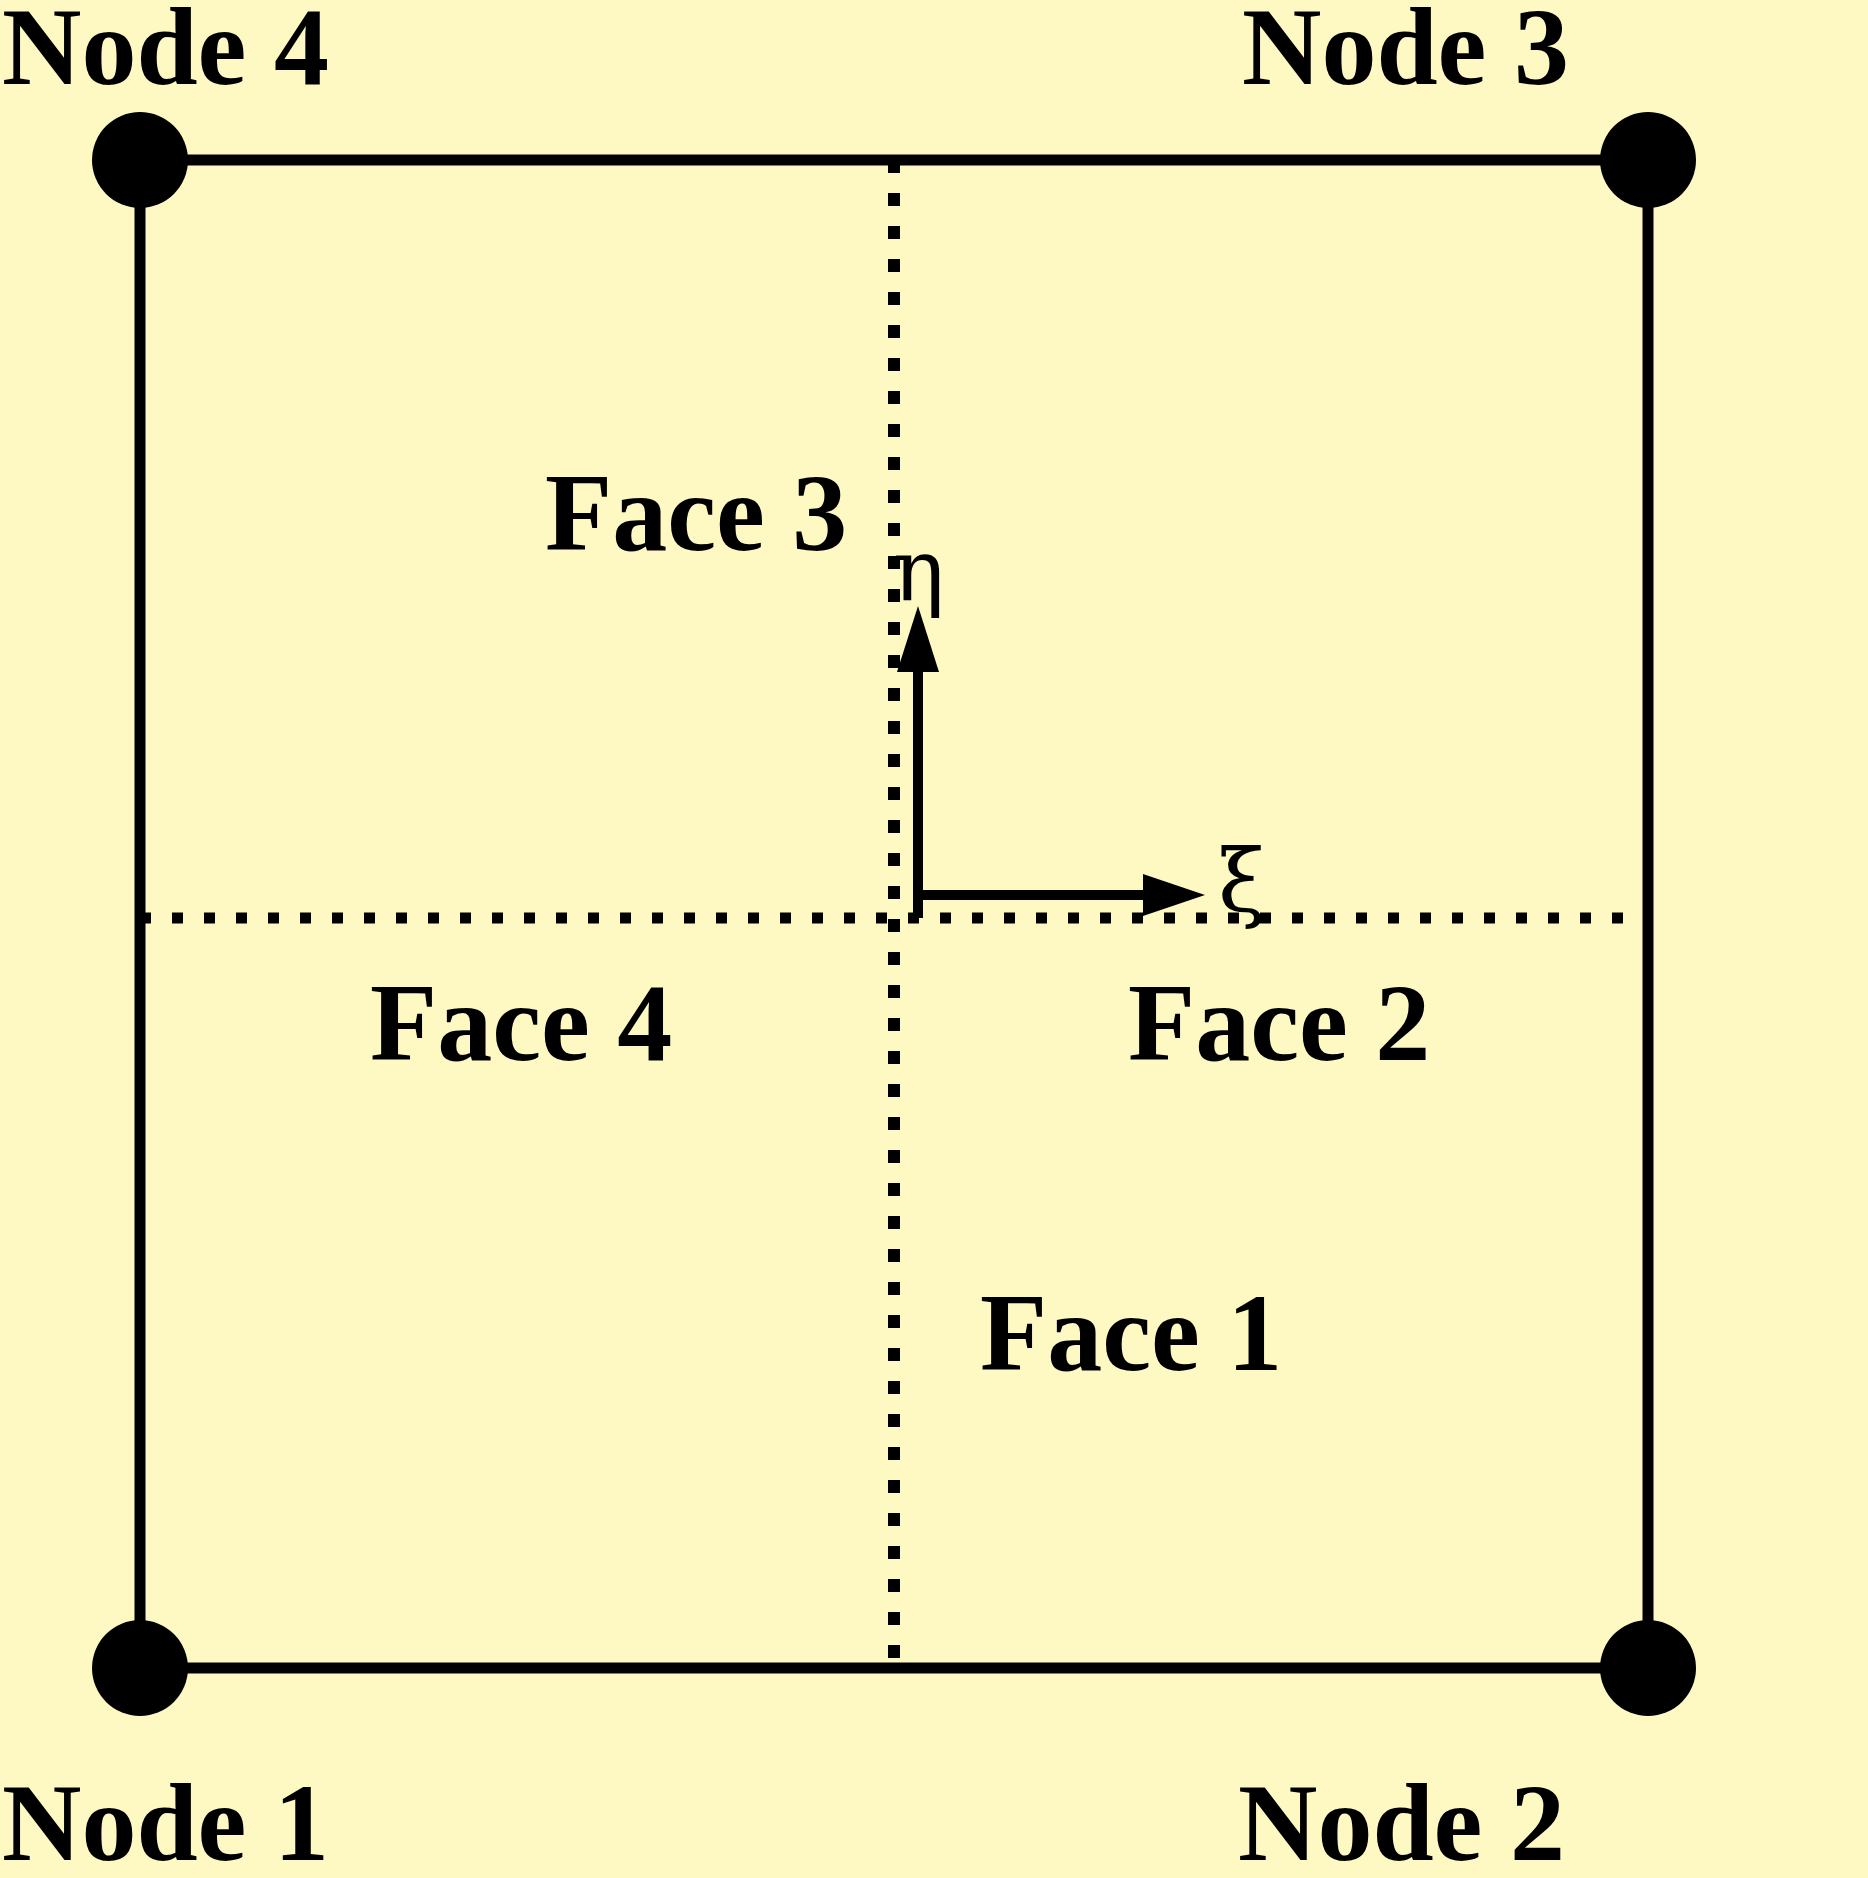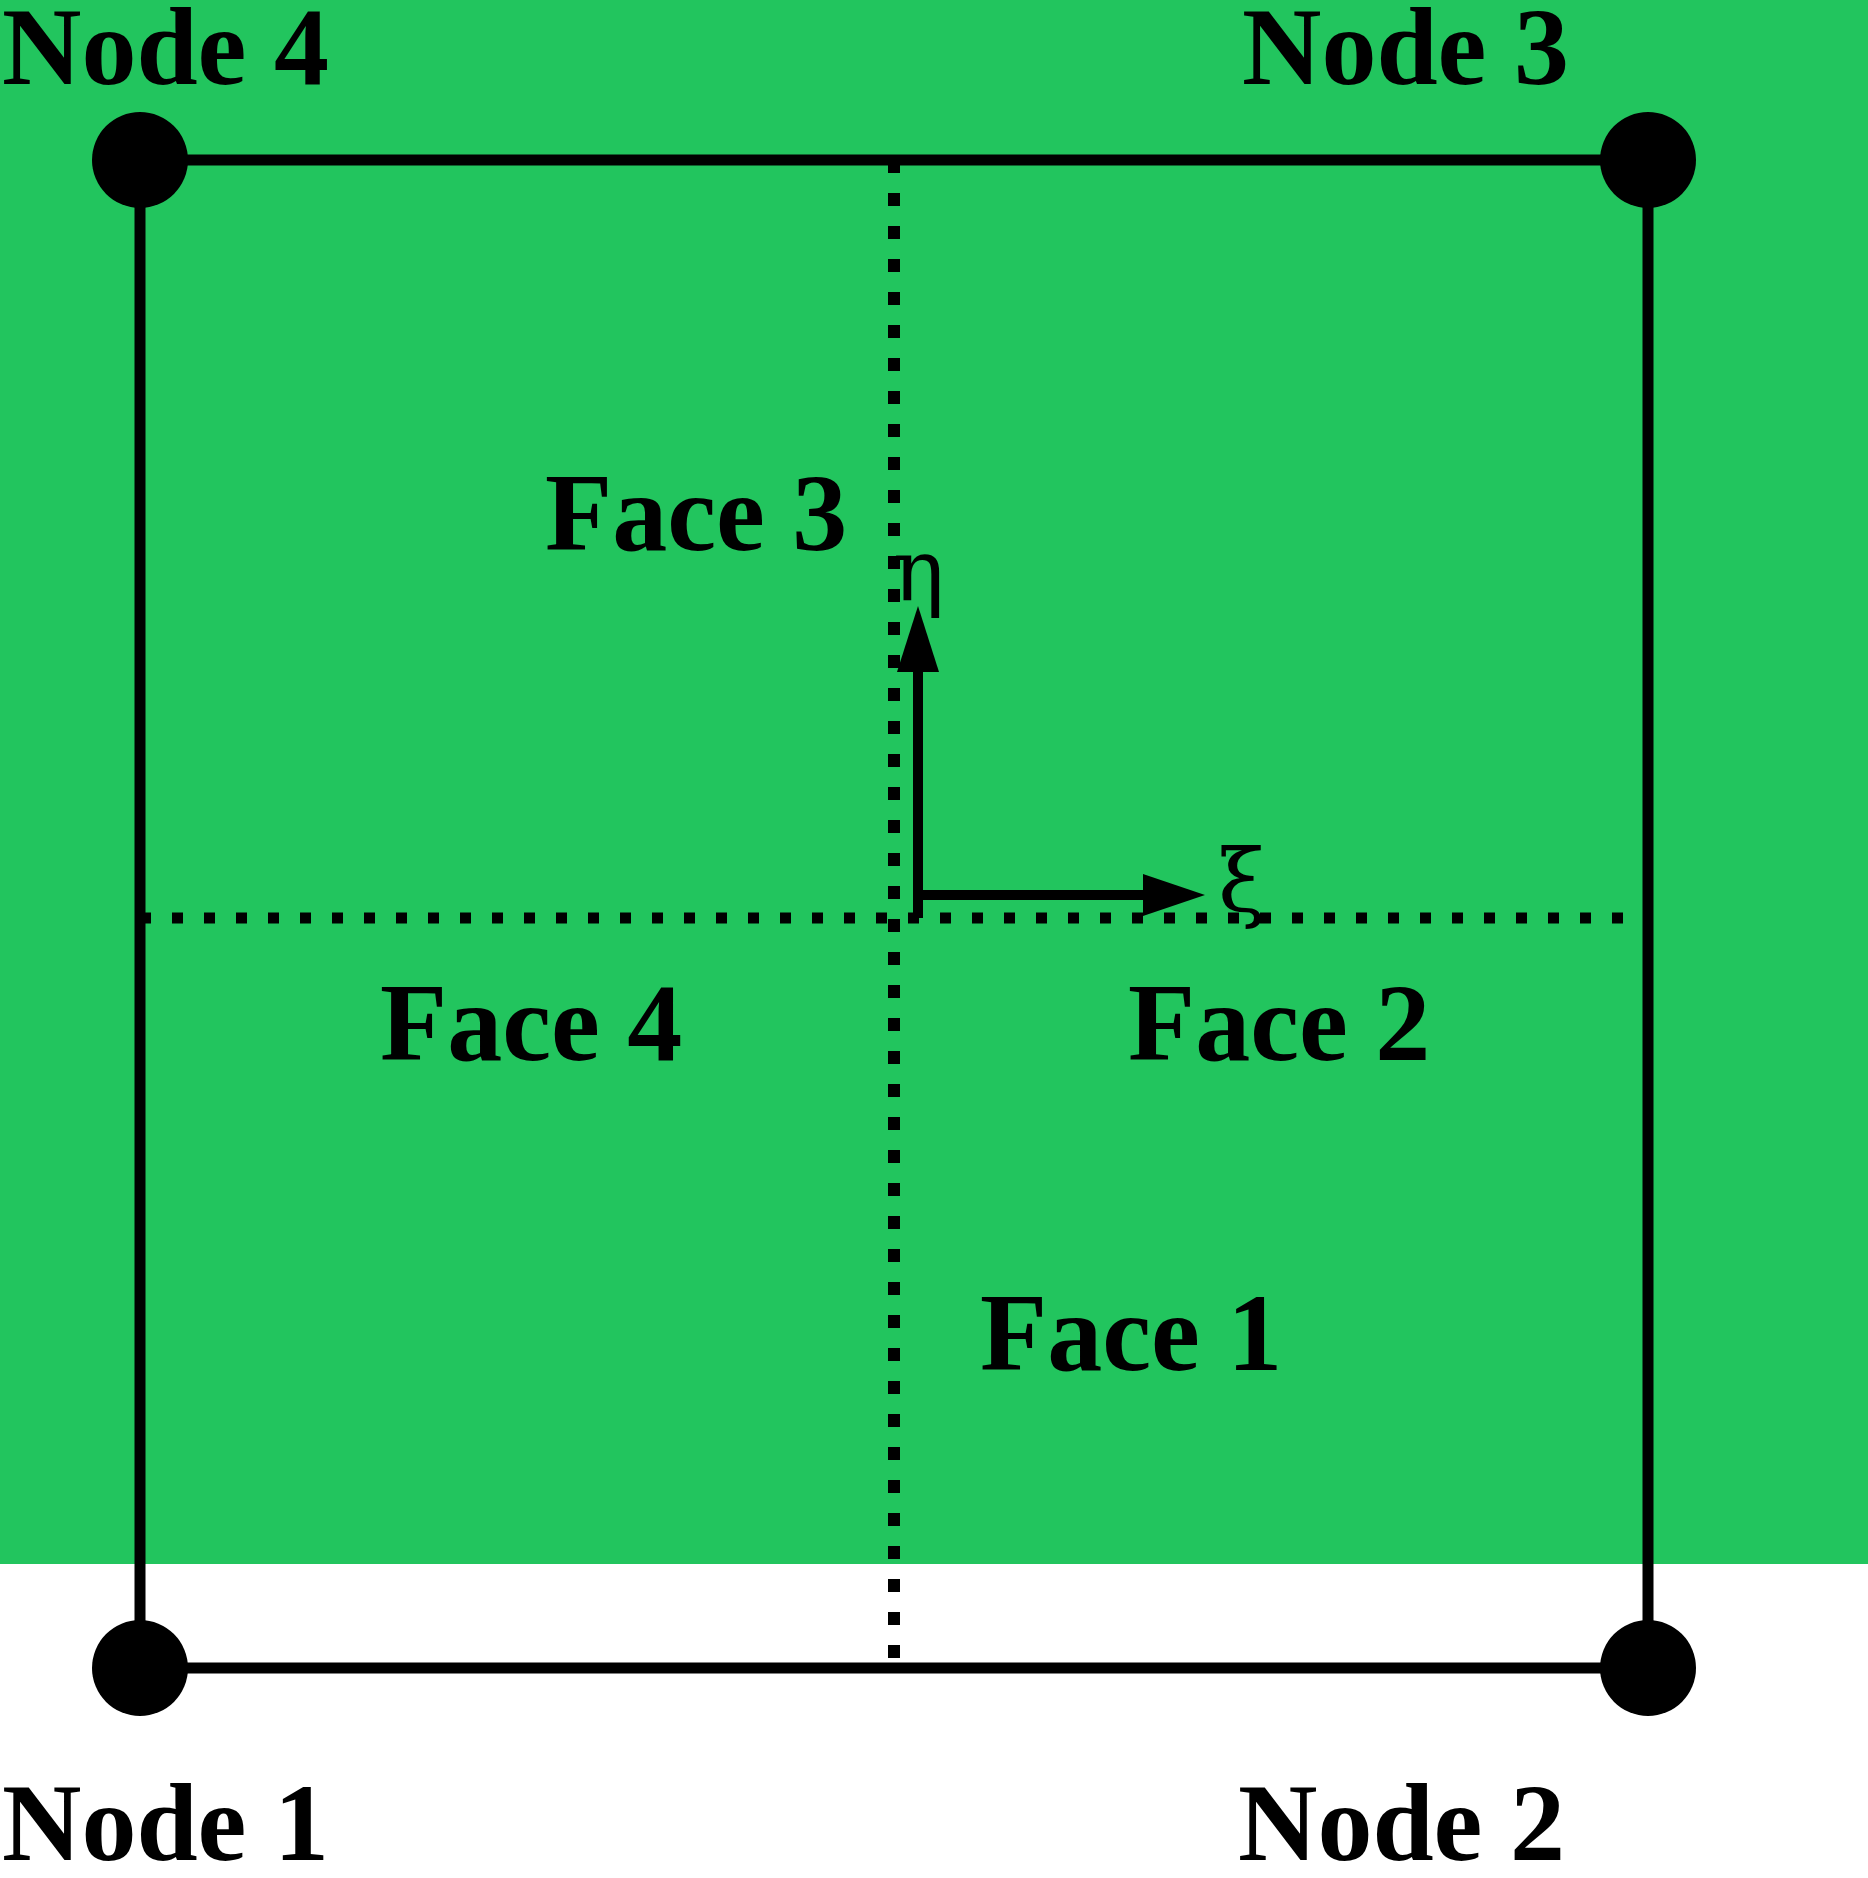--- a/index.html
+++ b/index.html
@@ -10,22 +10,22 @@
   body {
     width: 1868px;
     height: 1878px;
     overflow: hidden;
     font-family: "Liberation Serif", "DejaVu Serif", serif;
     color: #000000;
   }
   #canvas {
     position: relative;
     width: 1868px;
-    height: 1564px;
-    background: #22c55e;
+    height: 1878px;
+    background: #fef9c3;
   }
   #diagram-svg {
     position: absolute;
     left: 0;
     top: 0;
     width: 1868px;
     height: 1878px;
     display: block;
   }
   .txt {
@@ -49,21 +49,21 @@
     font-size: 86px;
   }
 
   
   #label-node-4 { left: 2px;    top: -8px;   }
   #label-node-3 { left: 1242px; top: -8px;   }
   #label-node-1 { left: 2px;    top: 1768px; text-align: right; }
   #label-node-2 { left: 1238px; top: 1768px; }
 
   #label-face-3 { left: 545px;  top: 448px; margin-top: 10px;  }
-  #label-face-4 { left: 380px;  top: 968px; font-family: Liberation Serif, serif;  }
+  #label-face-4 { left: 370px;  top: 968px; font-family: Liberation Serif, serif;  }
   #label-face-2 { left: 1128px; top: 968px;  }
   #label-face-1 { left: 945px;  top: 1278px; margin-left: 35px; }
 
   #label-eta    { left: 893px;  top: 527px;  }
   #label-xi     { left: 1218px; top: 838px;  }
 </style>
 </head>
 <body>
 
 <div id="canvas">

